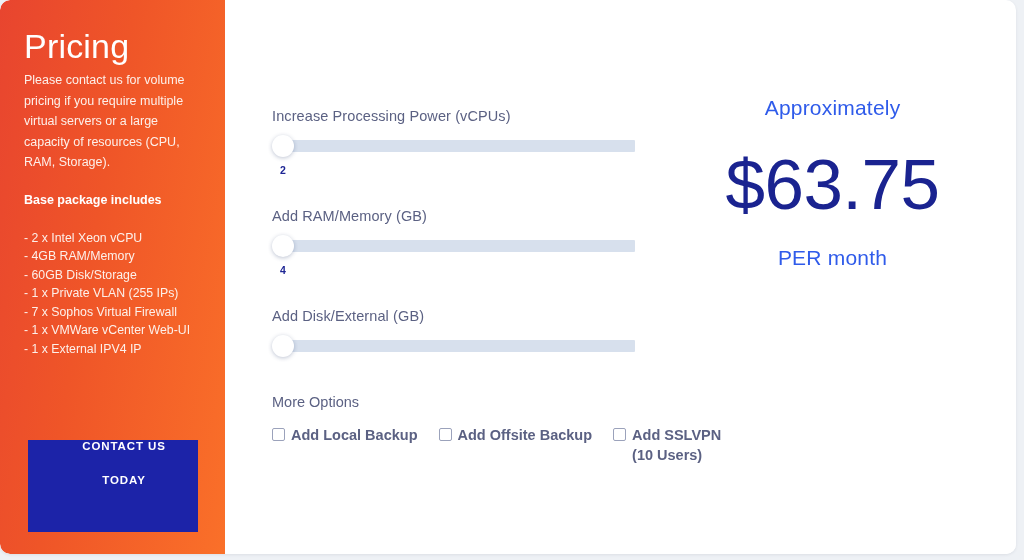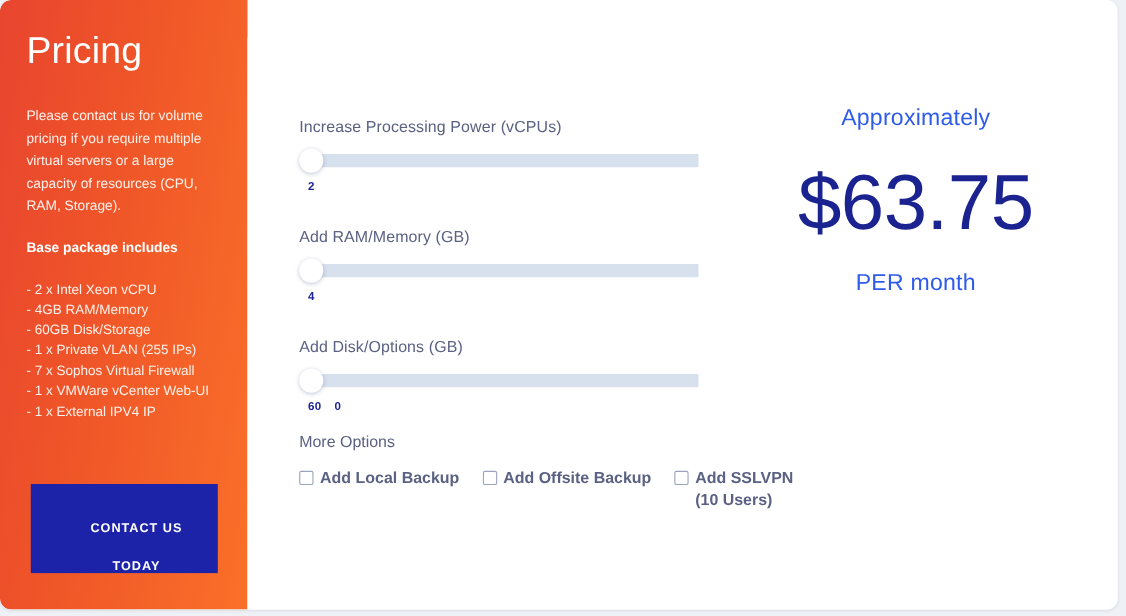--- a/index.html
+++ b/index.html
@@ -44,21 +44,21 @@
   .sidebar-title {
     font-size: 34px;
     font-weight: 400;
     letter-spacing: 0.2px;
     line-height: 1;
     margin-top: 29px;
     color: #ffffff;
   }
 
   .sidebar-intro {
-    margin-top: 32px;
+    margin-top: 7px;
     font-size: 12.5px;
     line-height: 20.5px;
     color: #fdf0ea;
     max-width: 180px;
   }
 
   .sidebar-subtitle {
     margin-top: 18px;
     font-size: 12.5px;
     font-weight: bold;
@@ -76,33 +76,33 @@
     line-height: 18.6px;
     color: #fdf0ea;
     max-width: 178px;
   }
 
   .contact-btn {
     position: absolute;
     left: 28px;
     top: 440px;
     width: 170px;
-    height: 81px;
+    height: 92px;
     background: #1c23a8;
     border: none;
     color: #ffffff;
     font-family: "Liberation Sans", sans-serif;
     font-size: 11.5px;
     font-weight: bold;
     letter-spacing: 0.9px;
     cursor: pointer;
     display: flex;
     flex-direction: column;
     align-items: center;
-    justify-content: flex-end;
+    justify-content: flex-start;
     gap: 22px;
     padding-left: 22px;
   }
   .contact-btn span { display: block; }
 
   
   .main {
     position: absolute;
     left: 225px; top: 0;
     width: 791px;
@@ -301,28 +301,24 @@
         <div class="slider-track-wrap">
           <div class="slider-track"></div>
           <div class="slider-handle"></div>
         </div>
         <div class="slider-values">
           <span class="slider-value v-primary">4</span>
         </div>
       </div>
 
       <div class="slider-group">
-        <div class="slider-label">Add Disk/Options (GB)</div>
+        <div class="slider-label">Add Disk/External (GB)</div>
         <div class="slider-track-wrap">
           <div class="slider-track"></div>
           <div class="slider-handle"></div>
-        </div>
-        <div class="slider-values">
-          <span class="slider-value v-primary">60</span>
-          <span class="slider-value v-secondary">0</span>
         </div>
       </div>
 
     </div>
 
     <div class="more-options">
       <div class="more-options-title">More Options</div>
 
       <div class="checkbox-row">
 

